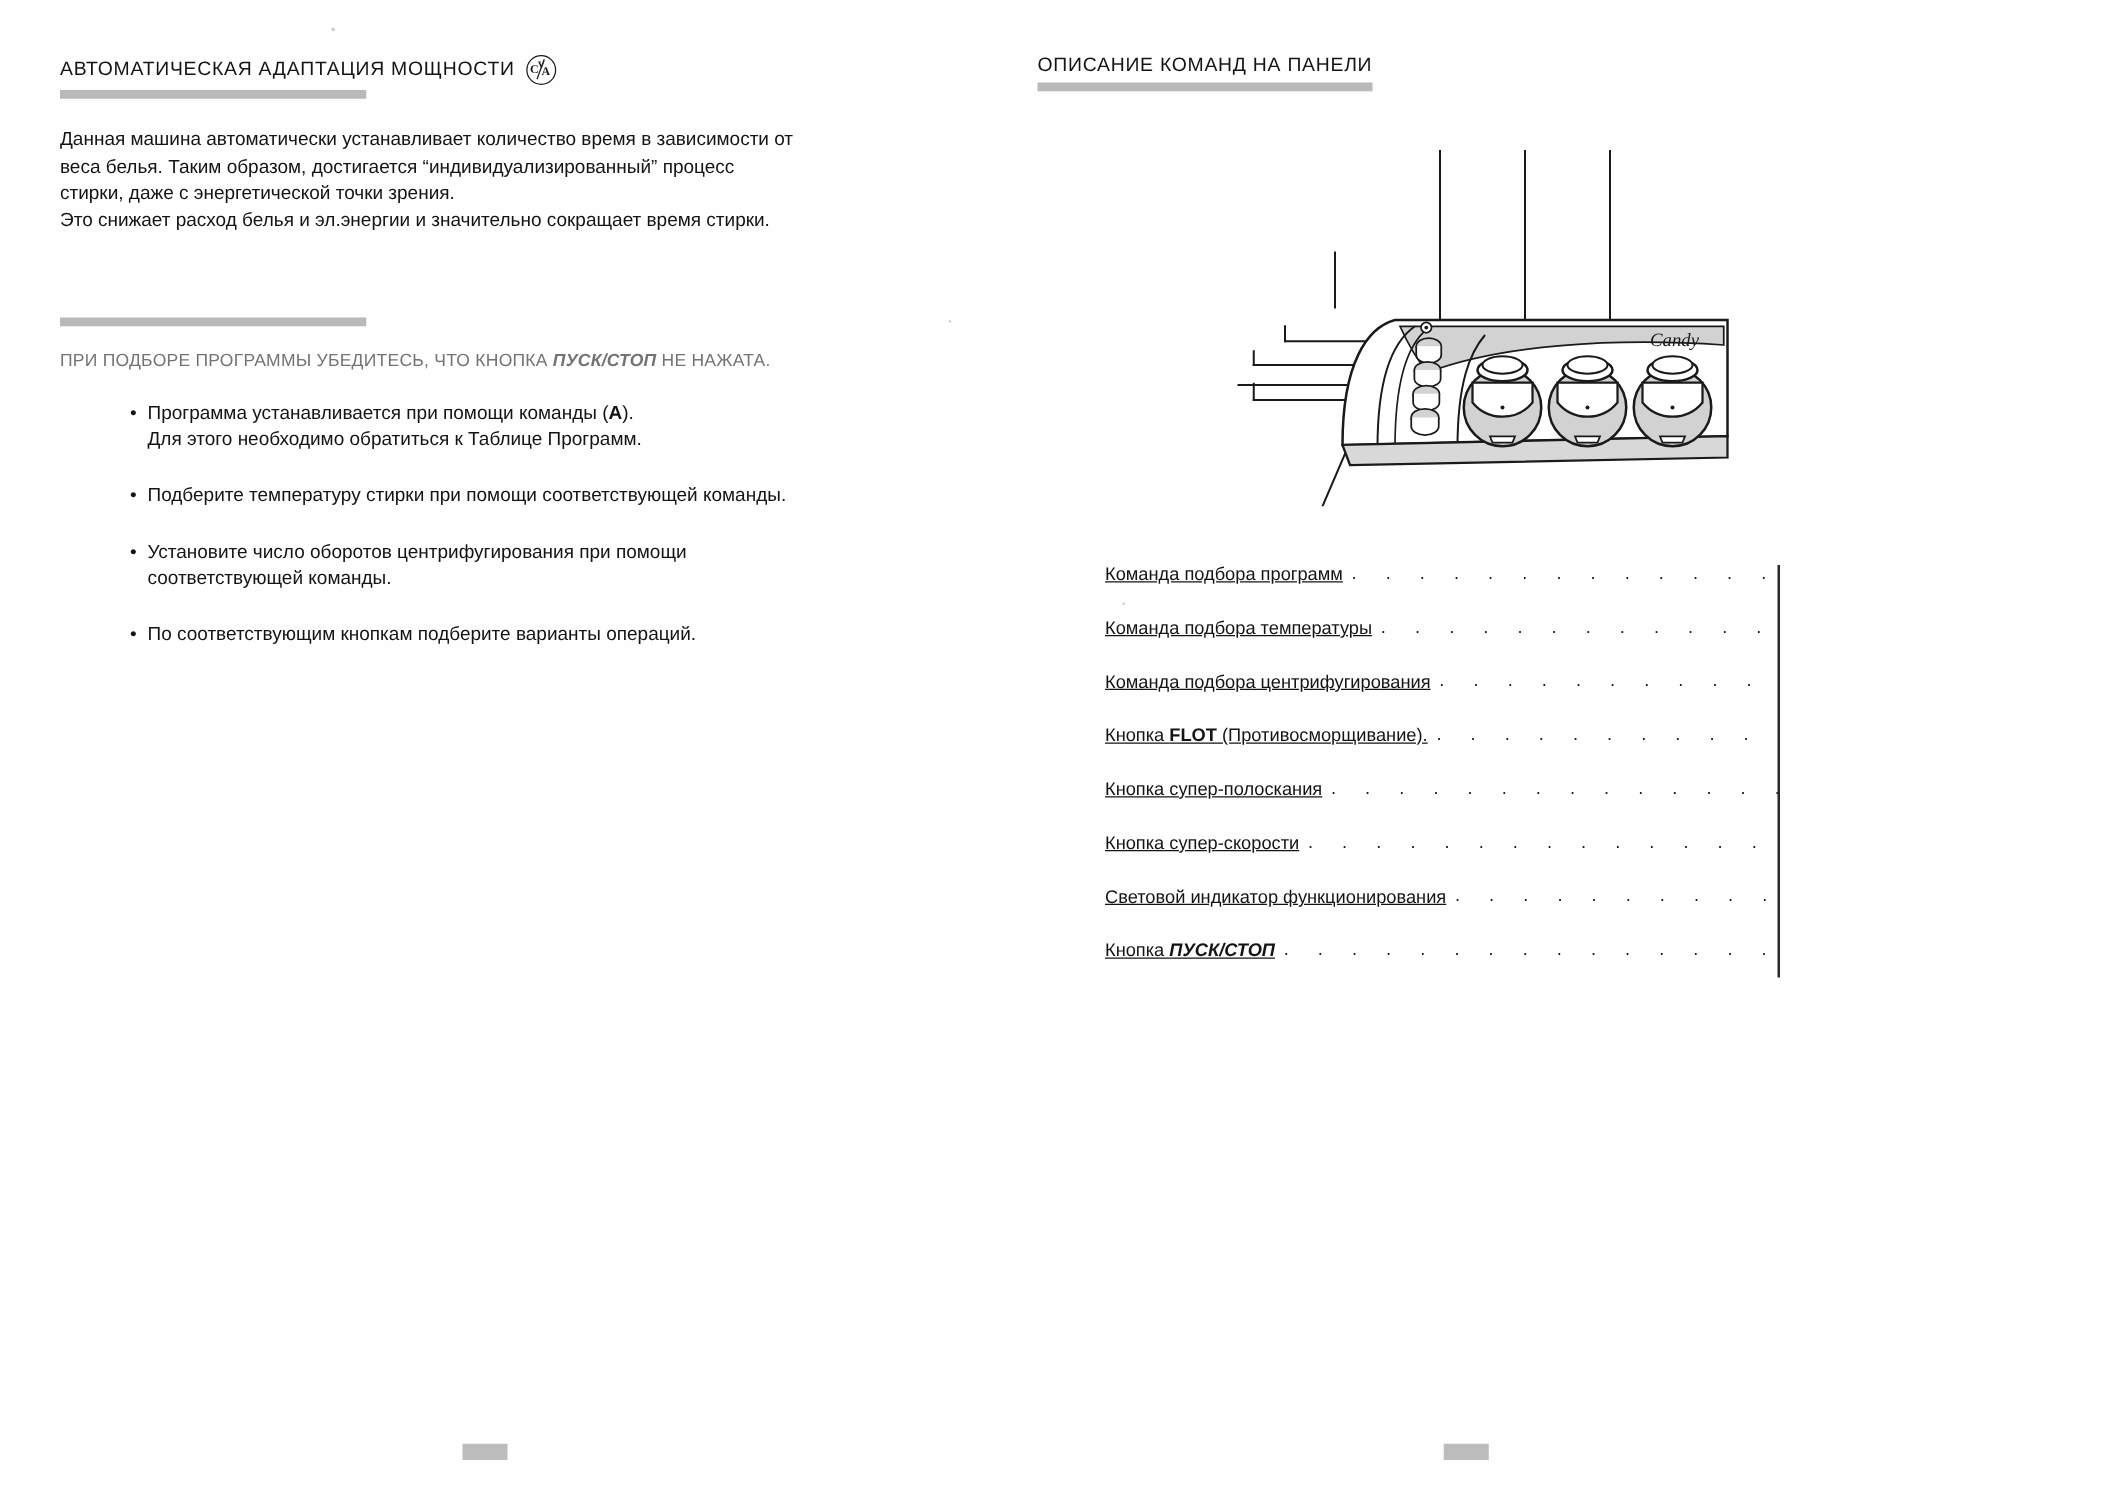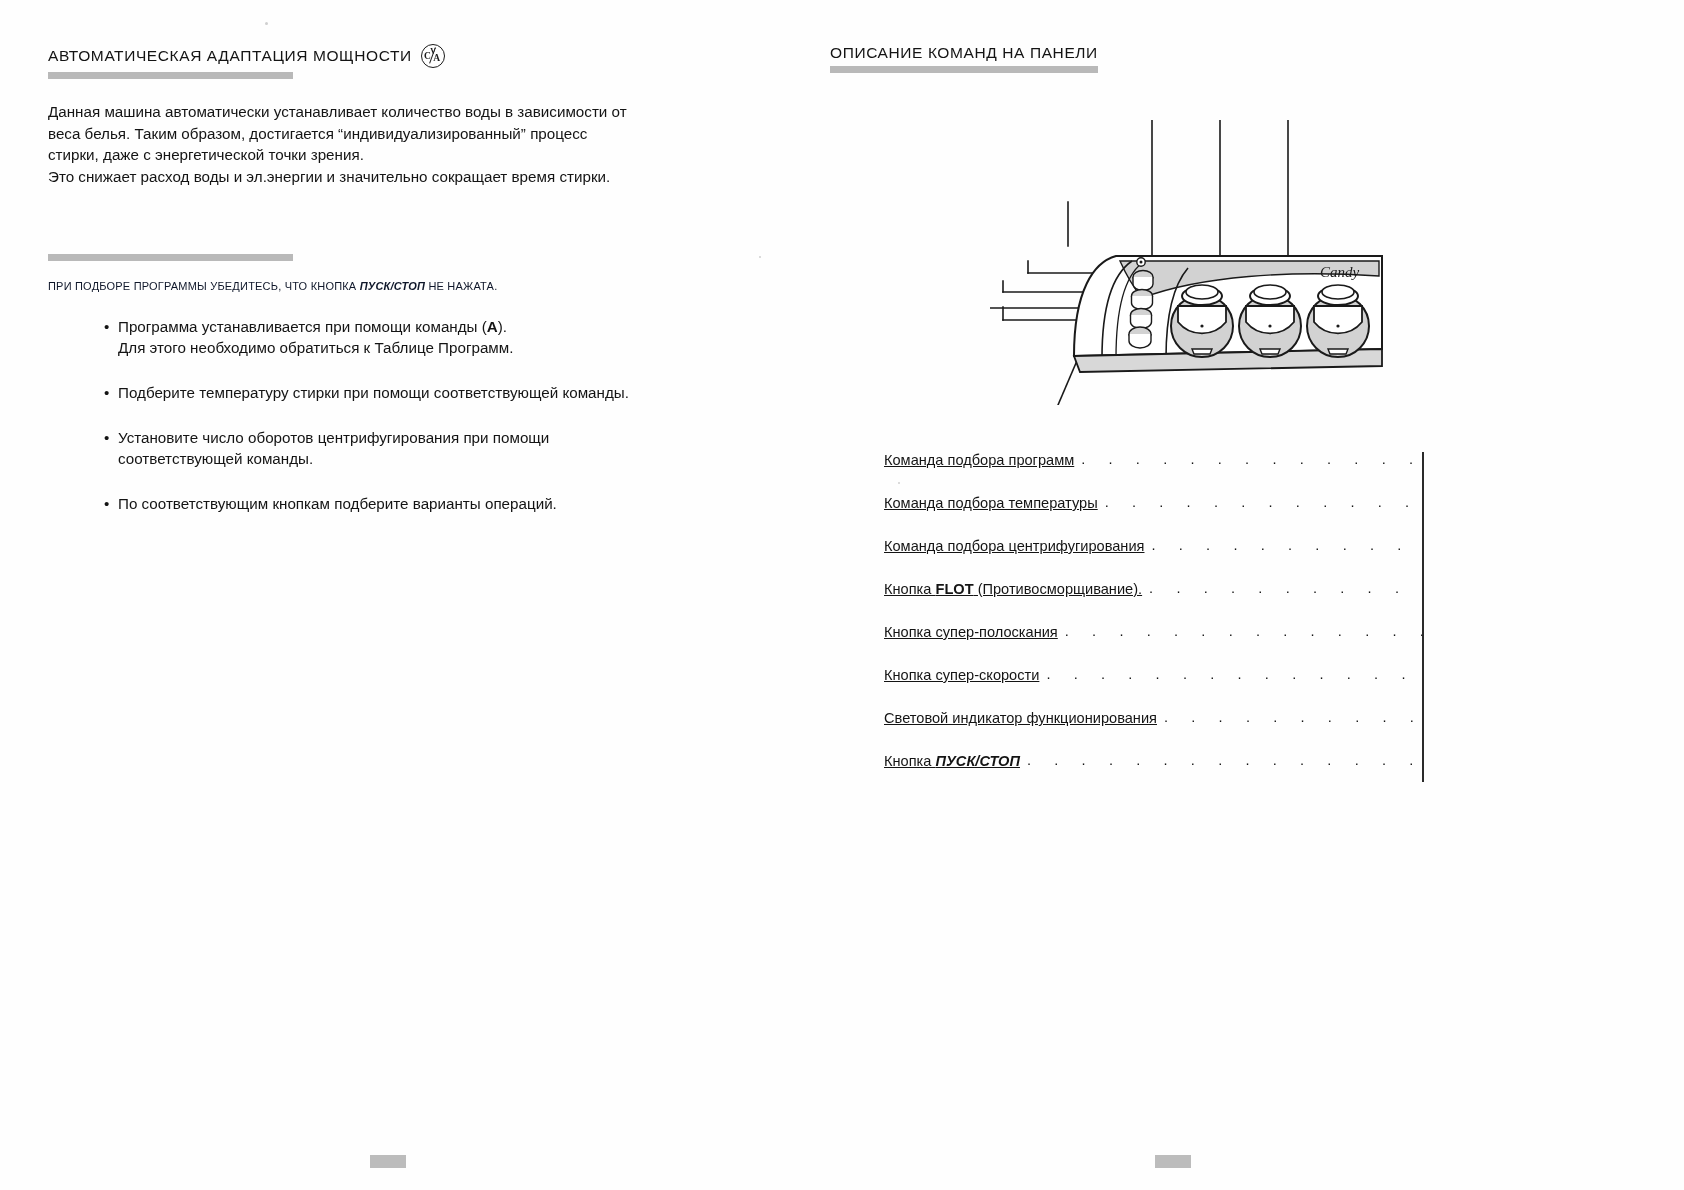--- a/index.html
+++ b/index.html
@@ -60,23 +60,23 @@
   #auto-rule { width: 245px; }
 
   #auto-para { margin-top: 22px; }
   #auto-para p { margin: 0; }
 
   #prog-block { margin-top: 67px; }
   #prog-rule { width: 245px; }
 
   #prog-caps {
     margin-top: 19px;
-    font-size: 11px;
+    font-size: 14px;
     letter-spacing: 0.2px;
-    color: #0f172a;
+    color: #737373;
     white-space: nowrap;
   }
   #prog-caps .ital {
     font-style: italic;
     font-weight: bold;
   }
 
   #prog-intro { margin-top: 25px; }
 
   #bullets {
@@ -217,24 +217,24 @@
       <span class="cert-badge">
         <span class="cl c1">C</span>
         <span class="cl c2">V</span>
         <span class="cl c3">A</span>
         <span class="slash"></span>
       </span>
     </div>
     <div class="rule" id="auto-rule"></div>
 
     <div id="auto-para" class="body-text">
-      <p class="just">Данная машина автоматически устанавливает количество воды в зависимости от</p>
+      <p class="just">Данная машина автоматически устанавливает количество время в зависимости от</p>
       <p class="just">веса белья. Таким образом, достигается “индивидуализированный” процесс</p>
       <p>стирки, даже с энергетической точки зрения.</p>
-      <p>Это снижает расход воды и эл.энергии и значительно сокращает время стирки.</p>
+      <p>Это снижает расход белья и эл.энергии и значительно сокращает время стирки.</p>
     </div>
 
     <div id="prog-block">
       <div class="rule" id="prog-rule"></div>
 
       <div id="prog-caps">
         <span>ПРИ ПОДБОРЕ ПРОГРАММЫ УБЕДИТЕСЬ, ЧТО КНОПКА </span><span class="ital">ПУСК/СТОП</span><span> НЕ НАЖАТА.</span>
       </div>
 
 

